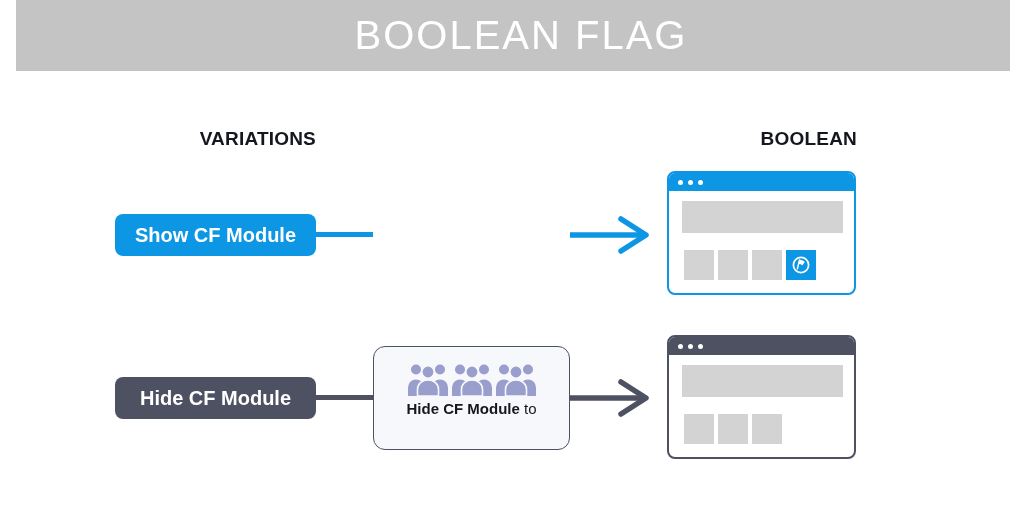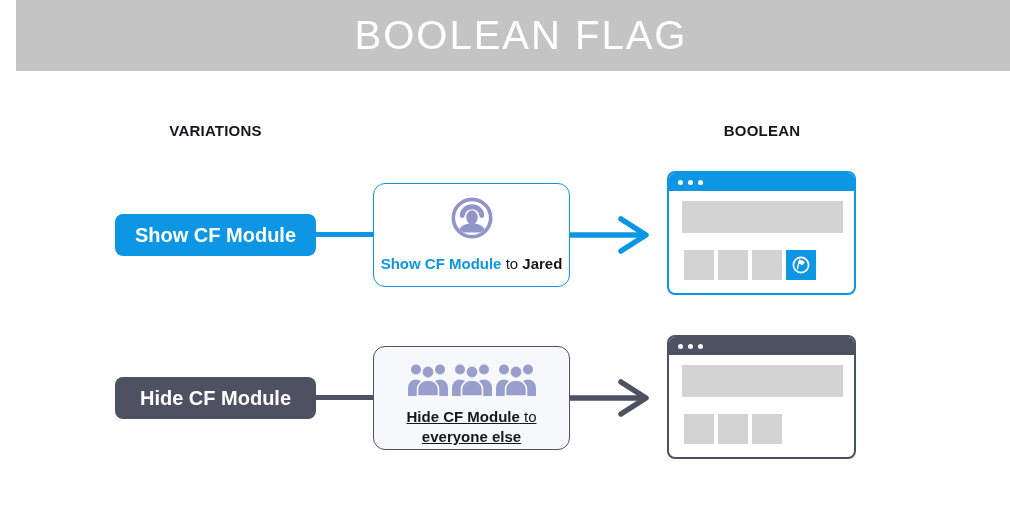--- a/index.html
+++ b/index.html
@@ -8,43 +8,43 @@
   }
   *{box-sizing:border-box}
   html,body{margin:0;padding:0;background:#fff;}
   body{font-family:"Liberation Sans","DejaVu Sans",sans-serif;}
   #stage{position:relative;width:1010px;height:524px;background:#fff;overflow:hidden;}
 
   .band{position:absolute;left:16px;top:0;width:1010px;height:71px;background:var(--header_gray);
         display:flex;align-items:center;justify-content:center;}
   .band h1{margin:0;font-size:40px;font-weight:400;letter-spacing:2px;color:#ffffff;}
 
-  .colhead{position:absolute;top:122px;font-size:15px;font-weight:700;color:var(--text_dark);
-           text-align:center;letter-spacing:.2px;}
+  .colhead{position:absolute;top:128px;font-size:19px;font-weight:700;color:var(--text_dark);
+           text-align:right;letter-spacing:.2px;}
   .colhead.c1{left:115px;width:201px}
   .colhead.c2{left:373px;width:197px}
   .colhead.c3{left:667px;width:190px}
 
   .vbtn{position:absolute;left:115px;width:201px;height:42px;border-radius:8px;display:flex;
         align-items:center;justify-content:center;color:#fff;font-size:20px;font-weight:700;}
   .vbtn.r1{top:214px;background:var(--blue)}
   .vbtn.r2{top:377px;background:var(--dark)}
 
   .conn{position:absolute;left:315px;width:58px;height:5px;}
   .conn.r1{top:232px;background:var(--blue)}
   .conn.r2{top:395px;background:var(--dark)}
 
   .card{position:absolute;left:373px;width:197px;height:104px;border-radius:12px;
         display:flex;flex-direction:column;align-items:center;}
   .card.r1{top:183px;background:#fff;border:1.5px solid var(--blue);padding-top:11px;}
   .card.r2{top:346px;background:var(--card_light_bg);border:1.5px solid var(--dark);padding-top:15px;}
 
   .rule-text{font-size:15px;color:var(--text_dark);text-align:center;line-height:20px;}
   .card.r1 .rule-text{margin-top:13px;}
-  .card.r2 .rule-text{margin-top:11px;text-decoration:underline;}
+  .card.r2 .rule-text{margin-top:3px;}
   .bold{font-weight:700}
   .flag-blue{color:var(--blue);font-weight:700}
 
   .user-icon{color:var(--lavender)}
   .crowd-icon{color:var(--lavender_light)}
 
   .arrow{position:absolute;left:570px;width:82px;height:44px;}
   .arrow.r1{top:213px;color:var(--blue)}
   .arrow.r2{top:376px;color:var(--dark)}
 
@@ -68,38 +68,20 @@
   <div class="band">
     <h1>BOOLEAN FLAG</h1>
   </div>
 
   <div class="colhead c1">VARIATIONS</div>
   <div class="colhead c3">BOOLEAN</div>
 
   <div class="vbtn r1">Show CF Module</div>
   <div class="conn r1"></div>
 
-  <div class="card r1">
-    <svg class="user-icon" width="46" height="46" viewBox="0 0 48 48">
-      <defs>
-          <clipPath id="uclip">
-            <circle cx="24" cy="24" r="17.5"></circle>
-          </clipPath>
-        </defs>
-      <circle cx="24" cy="24" r="19.5" fill="none" stroke="currentColor" stroke-width="3.8"></circle>
-      <path d="M24 29.5c-7.8 0-13.5 4-15 9.5h30C37.5 33.5 31.8 29.5 24 29.5z" fill="currentColor" clip-path="url(#uclip)"></path>
-      <ellipse cx="24" cy="23.5" rx="6" ry="7.5" fill="currentColor"></ellipse>
-      <path d="M13.8 21.5a10.2 9.3 0 0 1 20.4 0" fill="none" stroke="currentColor" stroke-width="5.2" stroke-linecap="round"></path>
-    </svg>
-    <div class="rule-text">
-      <span class="flag-blue">Show CF Module</span>
-      <span>to</span>
-      <span class="bold">Jared</span>
-    </div>
-  </div>
 
   <svg class="arrow r1" viewBox="0 0 82 44">
     <line x1="0" y1="22" x2="72" y2="22" stroke="currentColor" stroke-width="5.5"></line>
     <polyline points="51,6 76,22 51,38" fill="none" stroke="currentColor" stroke-width="5.5" stroke-linecap="round" stroke-linejoin="round"></polyline>
   </svg>
 
   <div class="window r1">
     <div class="titlebar">
       <span class="wdot"></span>
       <span class="wdot"></span>
@@ -139,21 +121,20 @@
       </defs>
       <use href="#trio" x="0"></use>
       <use href="#trio" x="44"></use>
       <use href="#trio" x="88"></use>
     </svg>
     <div class="rule-text">
       <div>
         <span class="bold">Hide CF Module</span>
         <span>to</span>
       </div>
-      <div class="bold">everyone else</div>
     </div>
   </div>
 
   <svg class="arrow r2" viewBox="0 0 82 44">
     <line x1="0" y1="22" x2="72" y2="22" stroke="currentColor" stroke-width="5.5"></line>
     <polyline points="51,6 76,22 51,38" fill="none" stroke="currentColor" stroke-width="5.5" stroke-linecap="round" stroke-linejoin="round"></polyline>
   </svg>
 
   <div class="window r2">
     <div class="titlebar">

